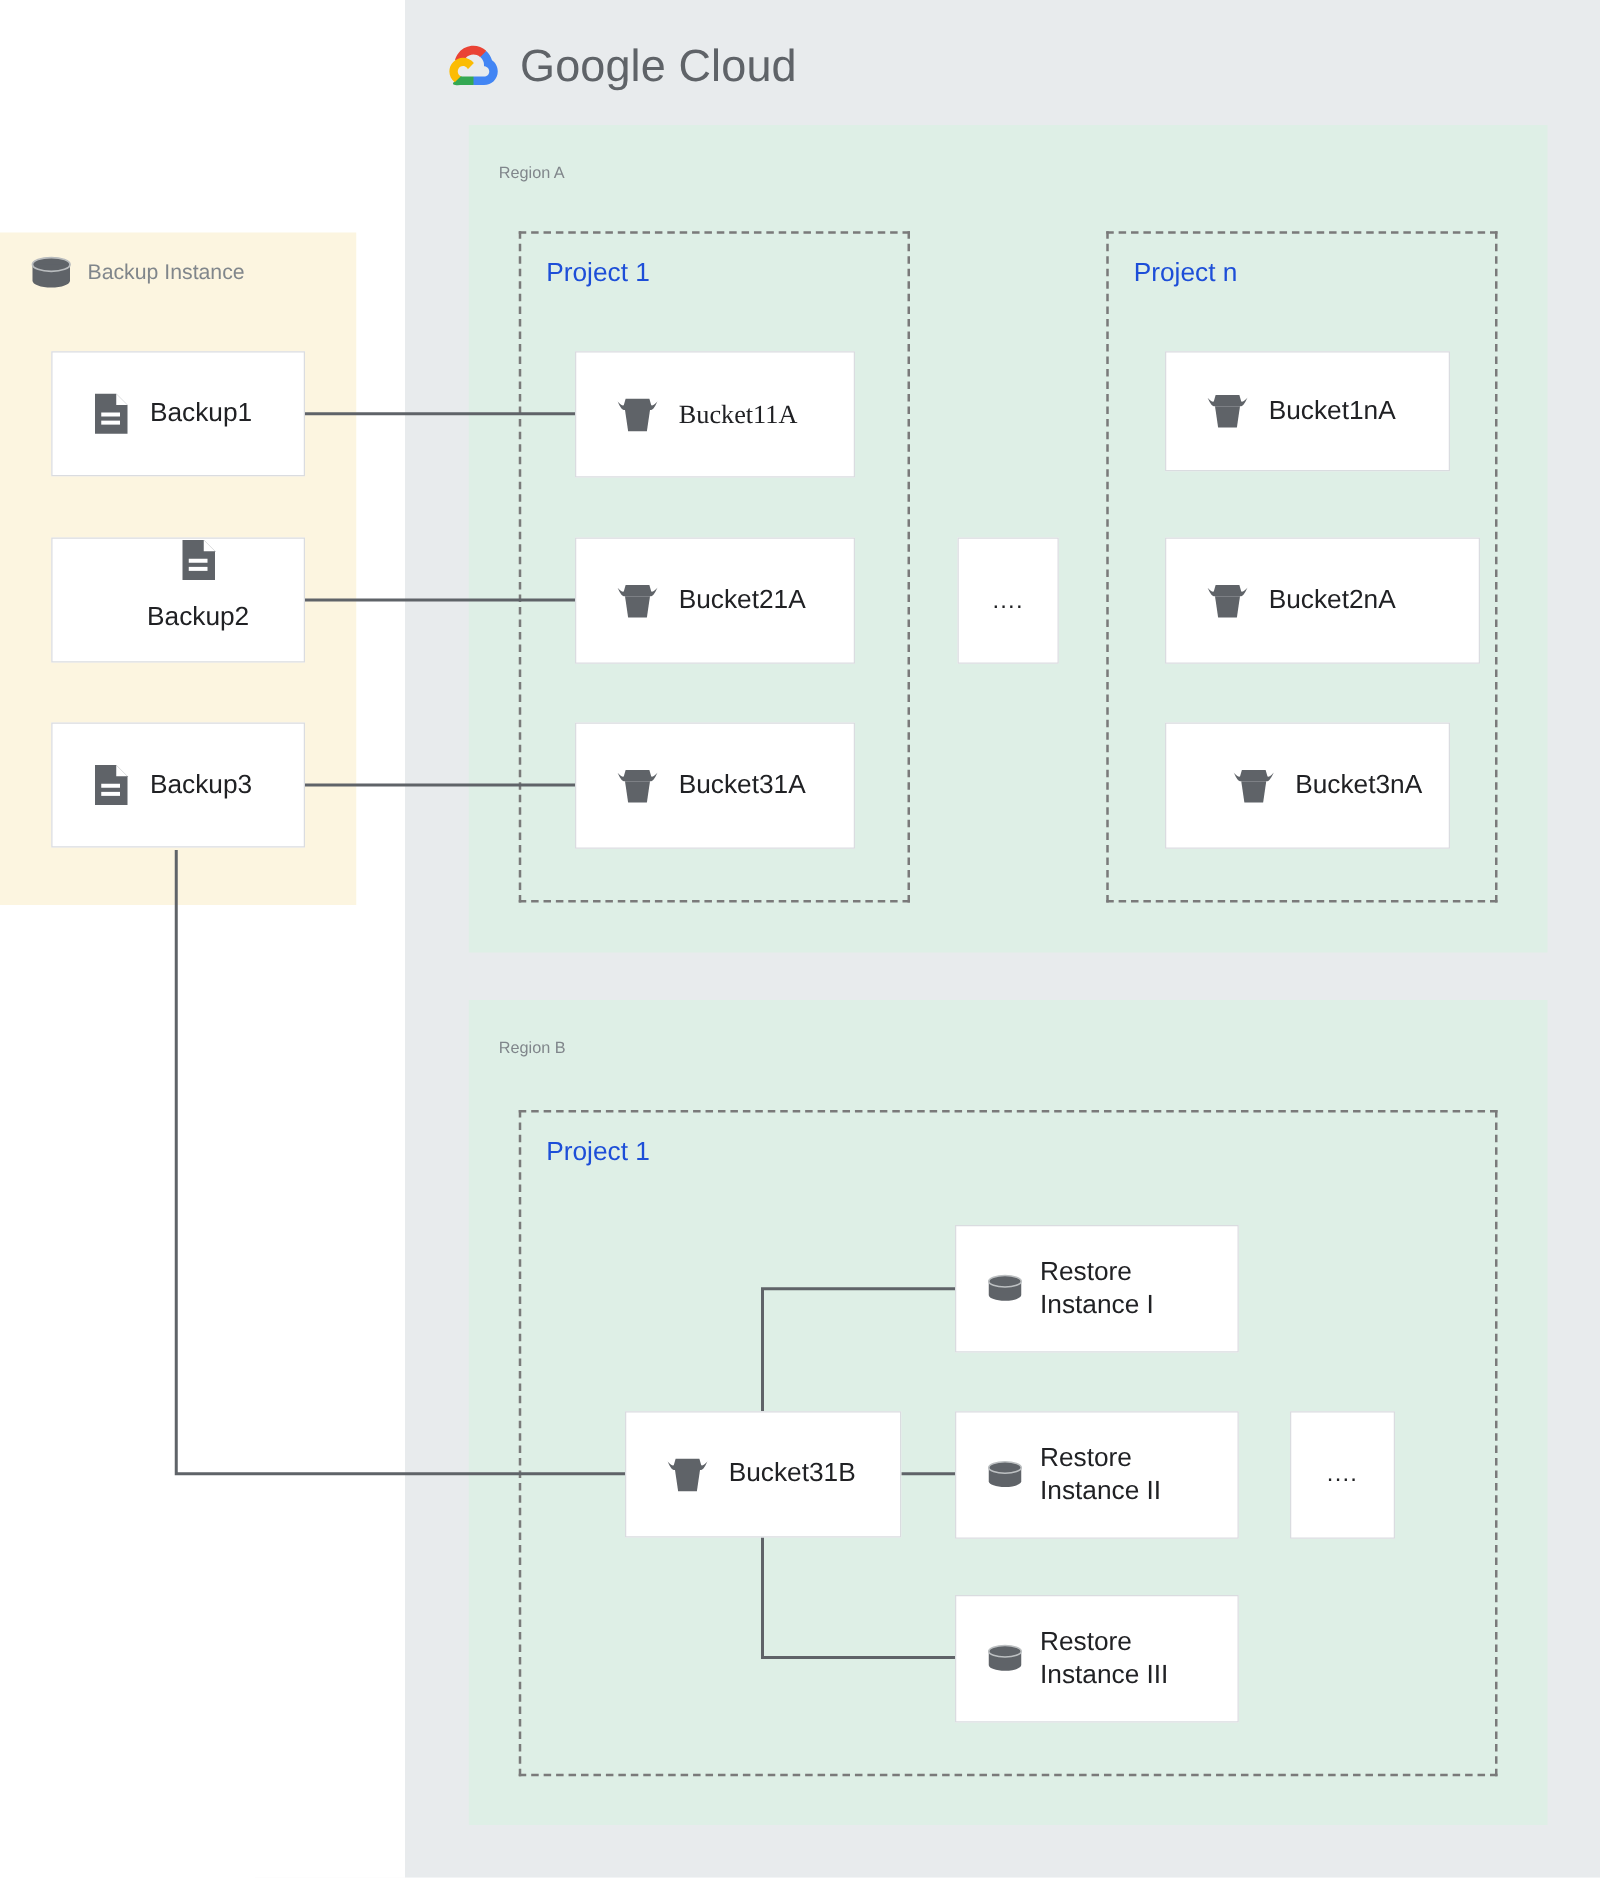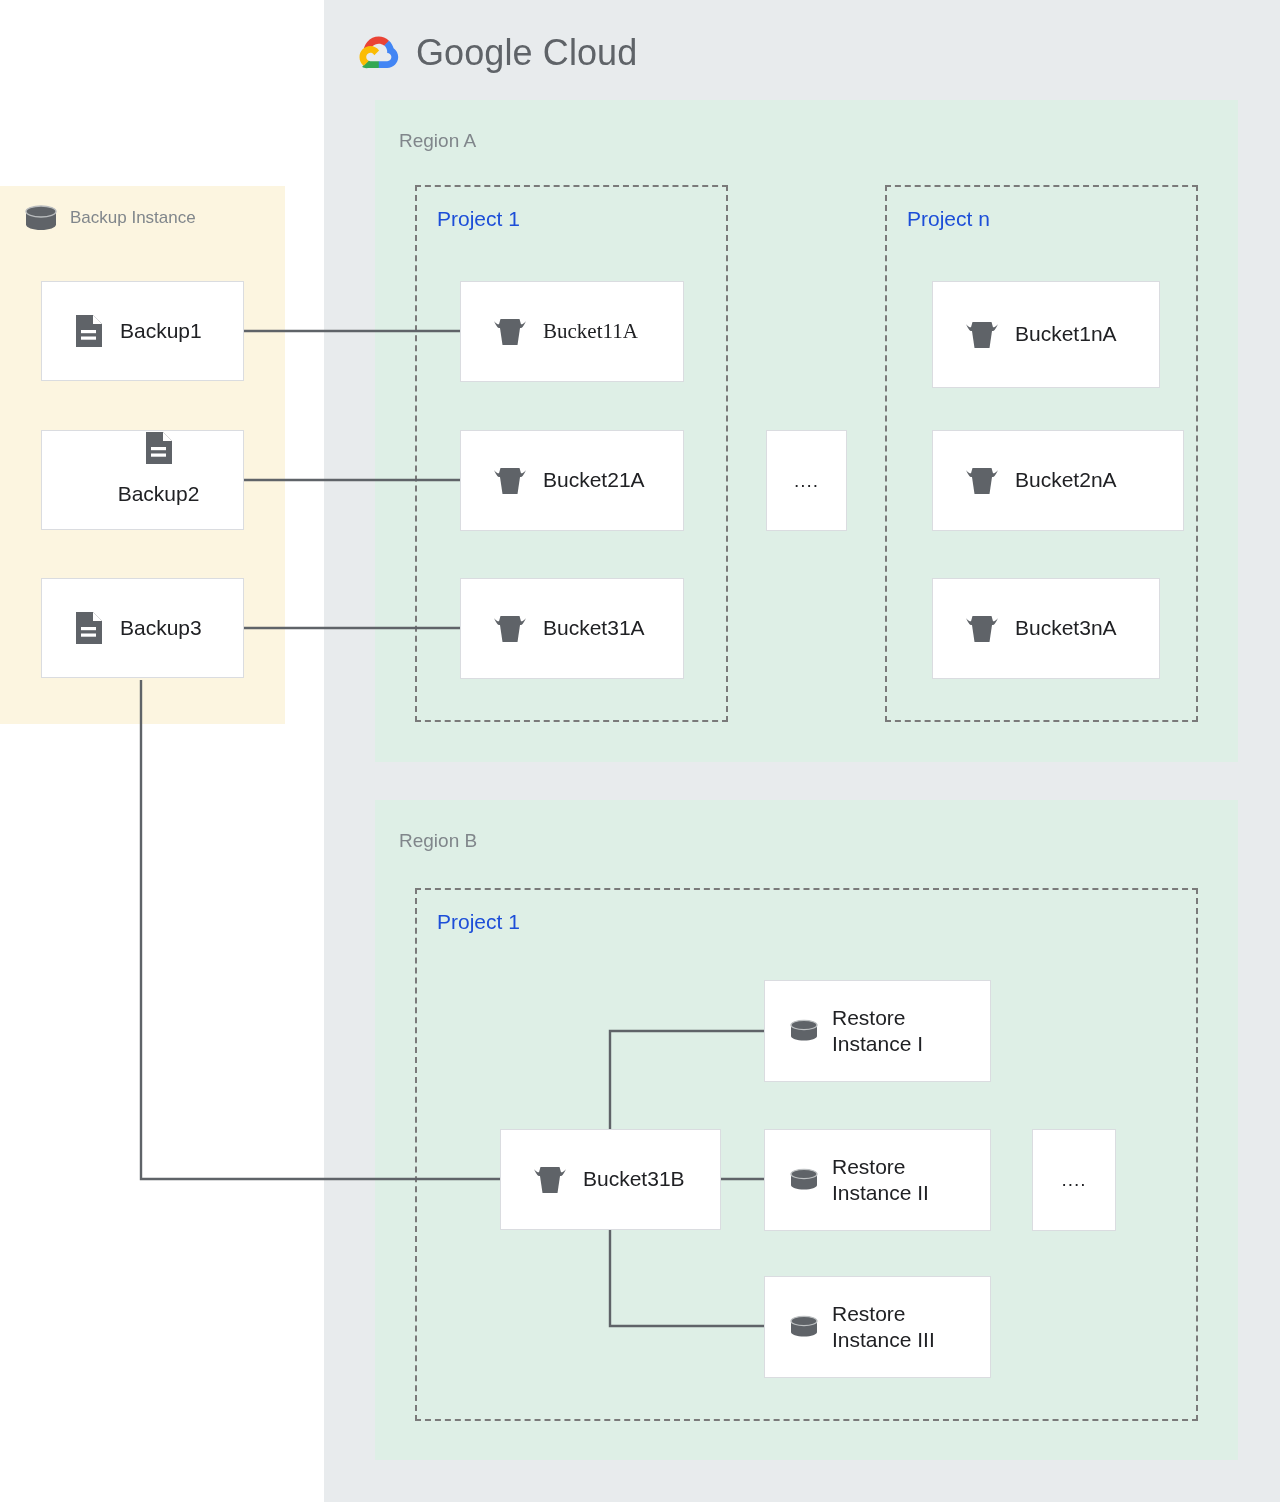--- a/index.html
+++ b/index.html
@@ -47,21 +47,21 @@
 
   .region {
     position: absolute;
     background: #deefe6;
   }
   .region-a { left: 375px; top: 100px; width: 863px; height: 662px; }
   .region-b { left: 375px; top: 800px; width: 863px; height: 660px; text-decoration: underline; }
   .region-label {
     position: absolute;
     left: 24px; top: 30px;
-    font-size: 19px;
+    font-size: 13px;
     color: #80868b;
     white-space: nowrap;
   }
 
   .project {
     position: absolute;
     border: 2px dashed #7a7a7a;
     background: transparent;
   }
   .project-label {
@@ -255,37 +255,37 @@
       <path d="M1 4 C1 4 4 11 6 11 L28 11 C30 11 33 4 33 4 C33 4 30 8 28 7.2 L26.5 2 L7.5 2 L6 7.2 C4 8 1 4 1 4 Z" fill="#5f6368"></path>
       <path d="M7 11 L27 11 L24.5 28 L9.5 28 Z" fill="#5f6368"></path>
     </svg>
     <div class="node-label">Bucket31A</div>
   </div>
 
   <div class="node ellipsis" style="left:766px; top:430px; width:81px; height:101px;">
     <div class="node-label">....</div>
   </div>
 
-  <div class="node" style="left:932px; top:281px; width:228px; height:107px;gap:16px;">
+  <div class="node" style="left:932px; top:281px; width:228px; height:96px;gap:16px;">
     <svg class="icon icon-bucket" viewBox="0 0 34 30">
       <path d="M1 4 C1 4 4 11 6 11 L28 11 C30 11 33 4 33 4 C33 4 30 8 28 7.2 L26.5 2 L7.5 2 L6 7.2 C4 8 1 4 1 4 Z" fill="#5f6368"></path>
       <path d="M7 11 L27 11 L24.5 28 L9.5 28 Z" fill="#5f6368"></path>
     </svg>
     <div class="node-label">Bucket1nA</div>
   </div>
 
   <div class="node" style="left:932px; top:430px; width:252px; height:101px;">
     <svg class="icon icon-bucket" viewBox="0 0 34 30">
       <path d="M1 4 C1 4 4 11 6 11 L28 11 C30 11 33 4 33 4 C33 4 30 8 28 7.2 L26.5 2 L7.5 2 L6 7.2 C4 8 1 4 1 4 Z" fill="#5f6368"></path>
       <path d="M7 11 L27 11 L24.5 28 L9.5 28 Z" fill="#5f6368"></path>
     </svg>
     <div class="node-label">Bucket2nA</div>
   </div>
 
-  <div class="node" style="left:932px; top:578px; width:228px; height:101px;">
+  <div class="node" style="left:932px; top:578px; width:228px; height:101px;justify-content:center;">
     <svg class="icon icon-bucket" viewBox="0 0 34 30">
       <path d="M1 4 C1 4 4 11 6 11 L28 11 C30 11 33 4 33 4 C33 4 30 8 28 7.2 L26.5 2 L7.5 2 L6 7.2 C4 8 1 4 1 4 Z" fill="#5f6368"></path>
       <path d="M7 11 L27 11 L24.5 28 L9.5 28 Z" fill="#5f6368"></path>
     </svg>
     <div class="node-label">Bucket3nA</div>
   </div>
 
   <div class="node" style="left:500px; top:1129px; width:221px; height:101px;">
     <svg class="icon icon-bucket" viewBox="0 0 34 30">
       <path d="M1 4 C1 4 4 11 6 11 L28 11 C30 11 33 4 33 4 C33 4 30 8 28 7.2 L26.5 2 L7.5 2 L6 7.2 C4 8 1 4 1 4 Z" fill="#5f6368"></path>

